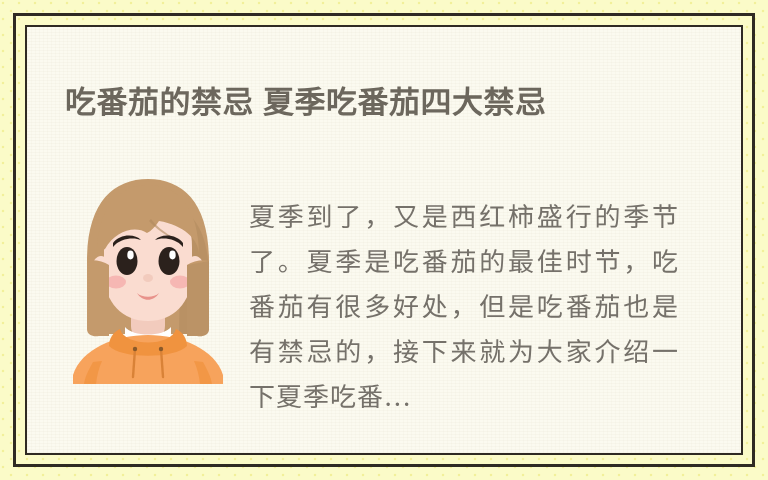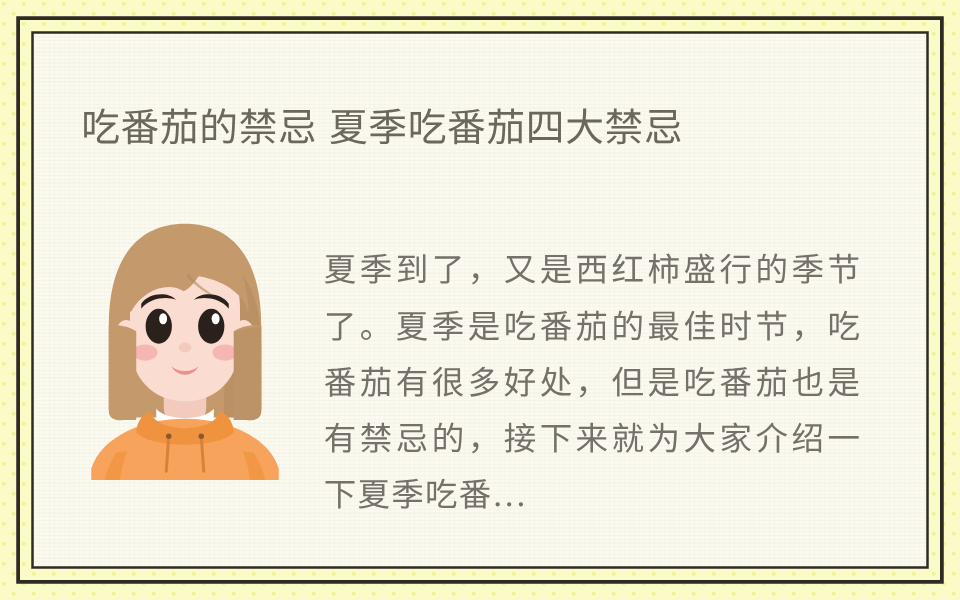--- a/index.html
+++ b/index.html
@@ -68,21 +68,21 @@
 
   #article-title {
     position: absolute;
     left: 38px;
     top: 34px;
     width: 660px;
     font-size: 31px;
     line-height: 42px;
     letter-spacing: .5px;
     color: #6c675d;
-    font-weight: 400;
+    font-weight: 700;
     white-space: nowrap;
     font-family: "Liberation Sans", "DejaVu Sans", sans-serif;
   }
 
   #article-body-row {
     position: absolute;
     left: 0;
     top: 142px;
     width: 100%;
     display: flex;
@@ -92,21 +92,21 @@
   #avatar-illustration {
     position: relative;
     margin-left: 36px;
     width: 170px;
     height: 215px;
     flex: 0 0 auto;
   }
   #avatar-illustration svg { display: block; }
 
   #article-excerpt {
-    margin-left: 26px;
+    margin-left: 16px;
     width: 430px;
     flex: 0 0 auto;
     font-size: 26px;
     line-height: 45px;
     color: #75716a;
     letter-spacing: 1px;
     font-family: "DejaVu Serif", "Liberation Serif", serif;
     font-weight: 400;
     text-align: justify;
     text-justify: inter-character;

